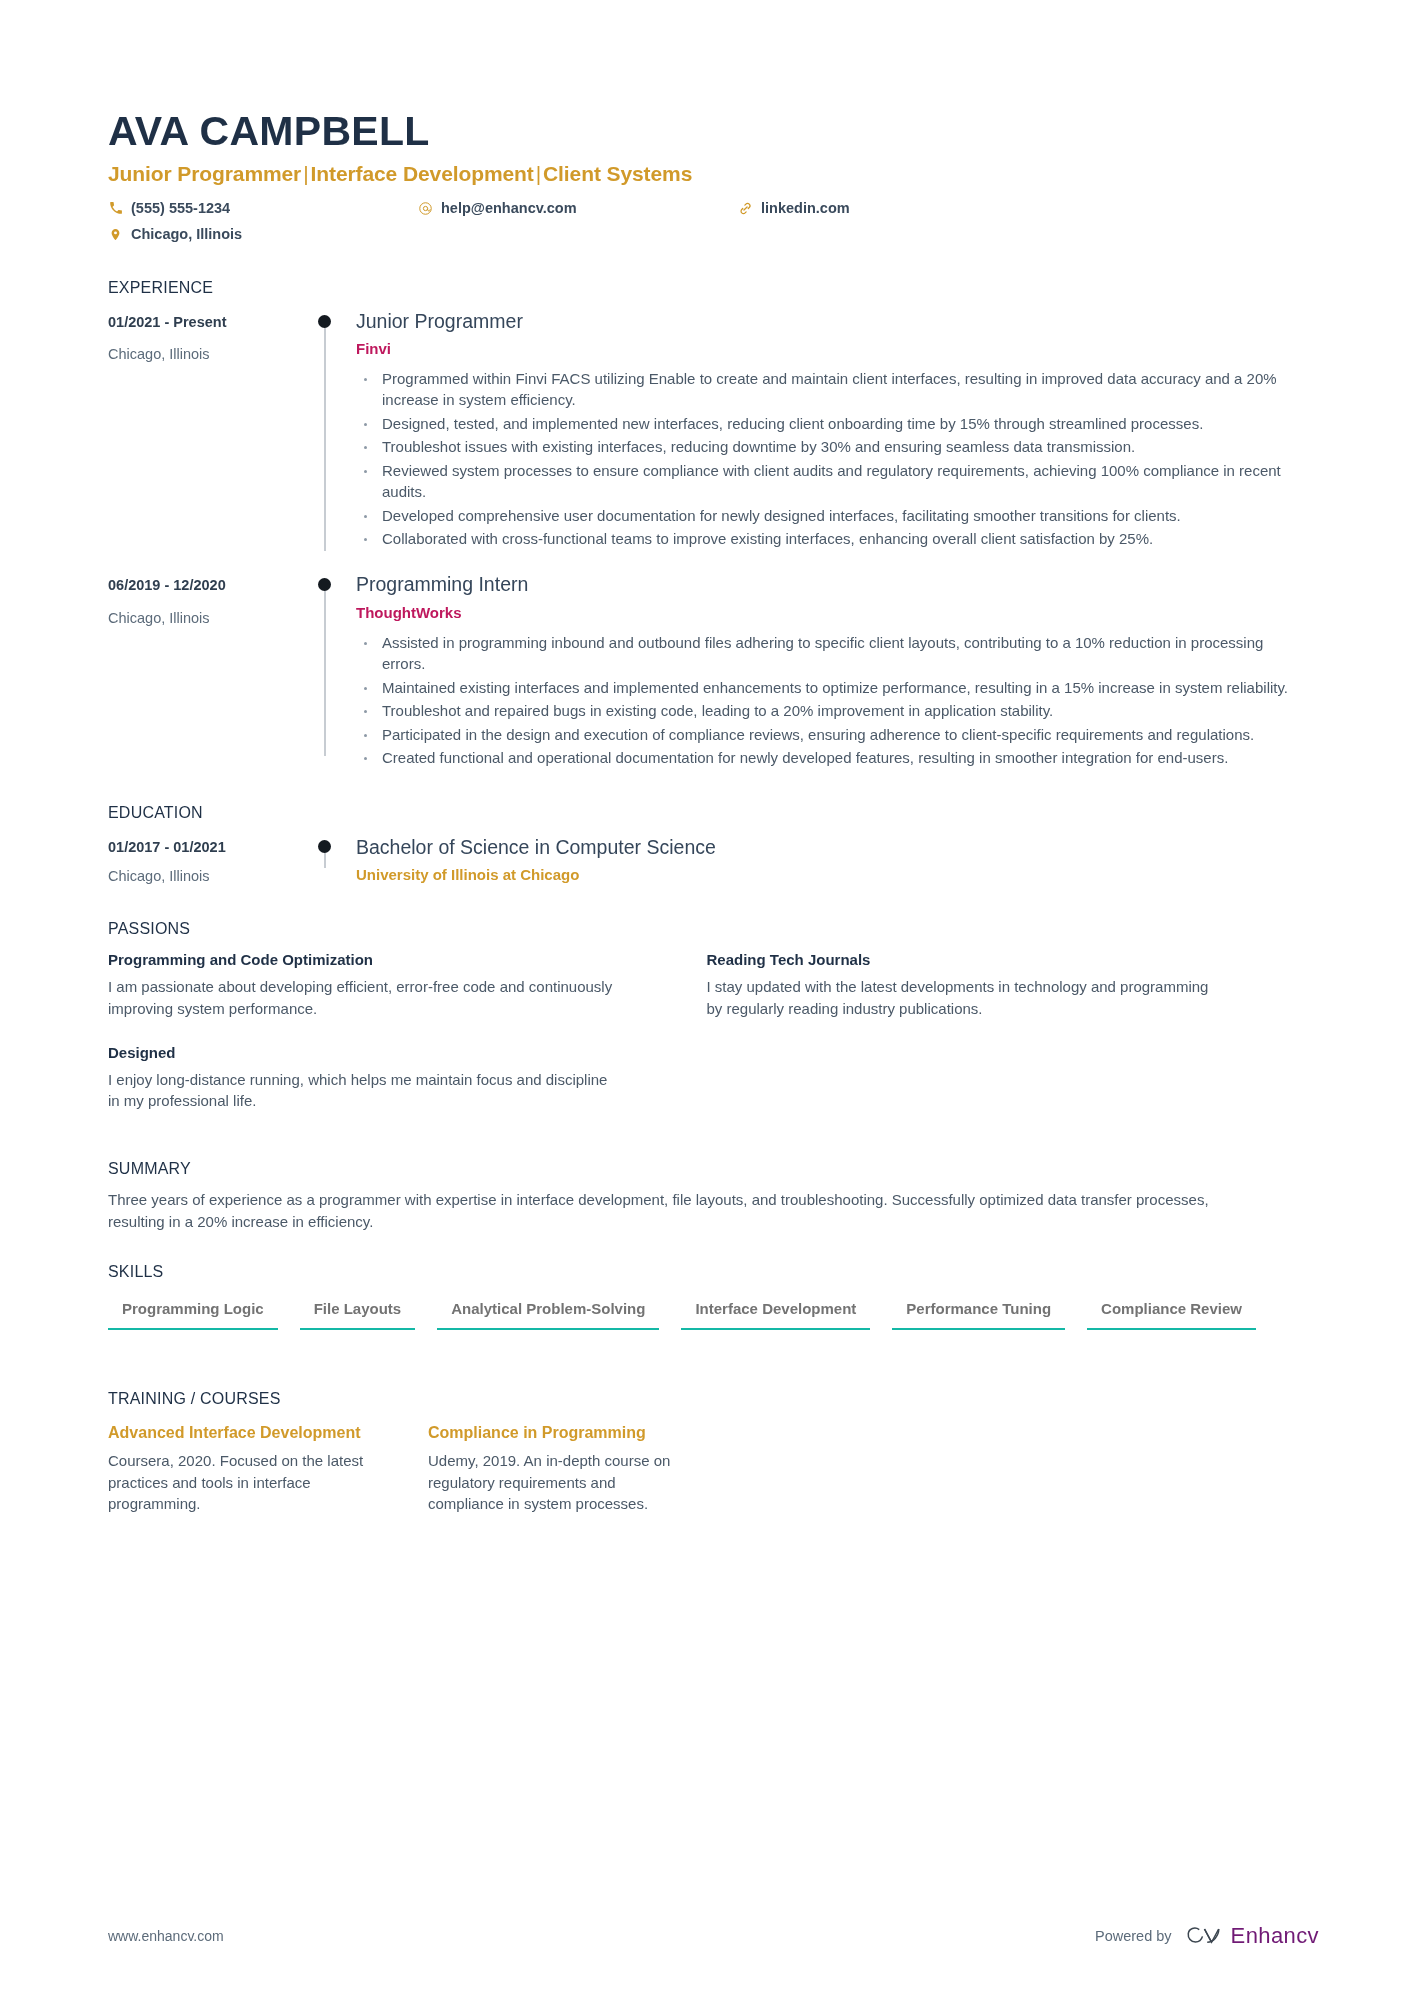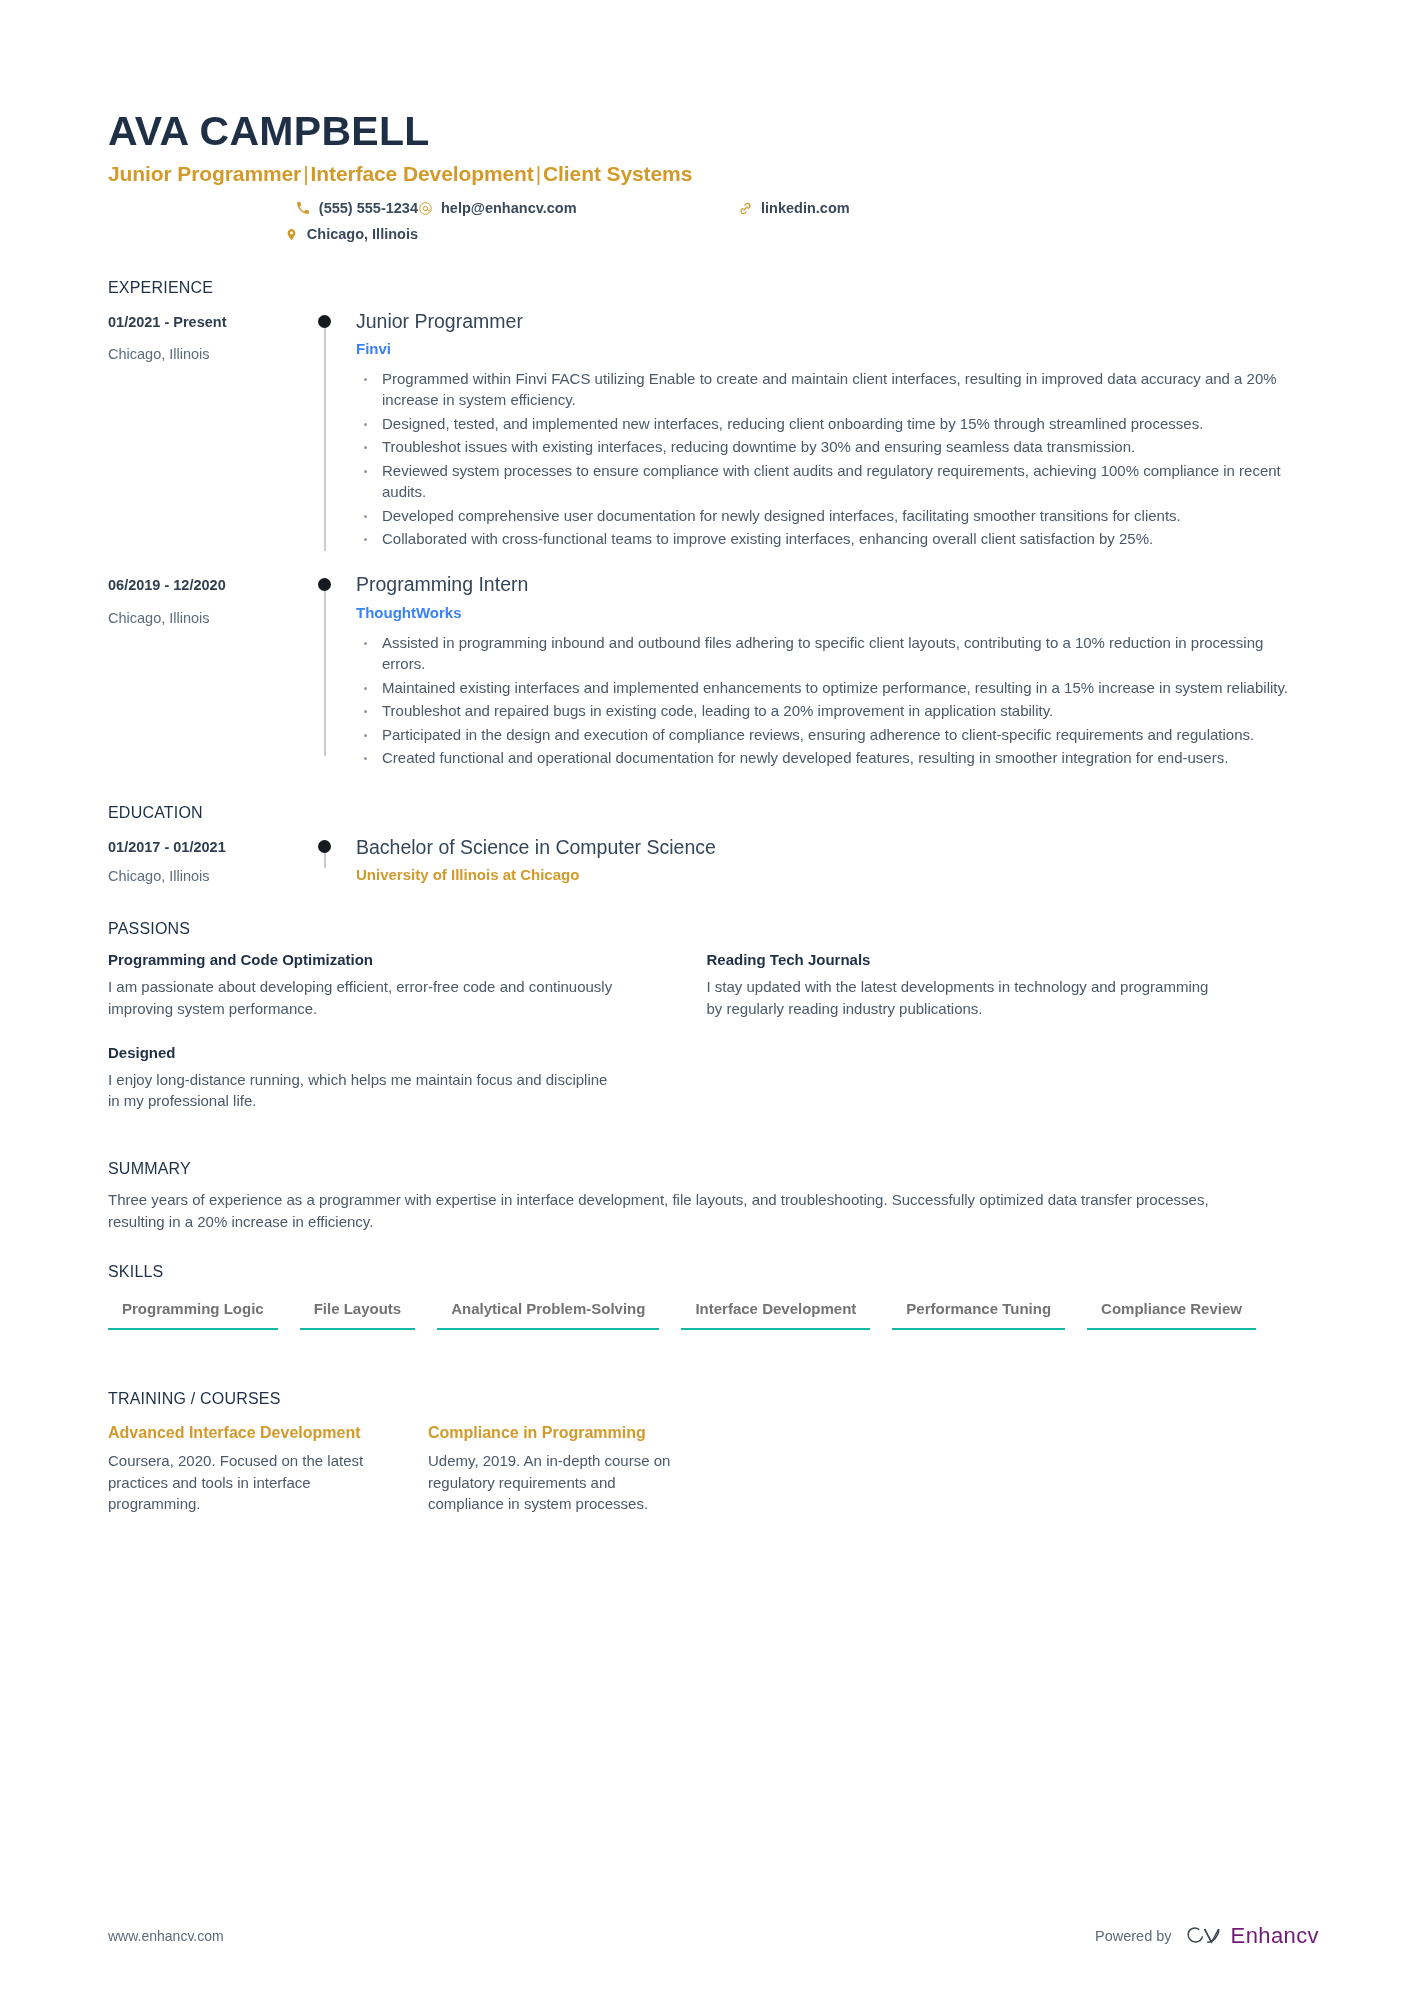--- a/index.html
+++ b/index.html
@@ -52,21 +52,21 @@
   }
   .contact-item {
     display: flex;
     align-items: center;
     gap: 8px;
     font-size: 14.5px;
     font-weight: 700;
     color: #3a4a5c;
     line-height: 1.45;
   }
-  .contact-item.c1 { width: 310px; justify-content: flex-end; }
+  .contact-item.c1 { width: 310px; }
   .contact-item.c2 { width: 320px; }
 
   .ci-icon {
     display: inline-flex;
     align-items: center;
     justify-content: center;
     width: 15px;
     height: 15px;
     color: #d19a2a;
     flex: 0 0 15px;
@@ -140,21 +140,21 @@
   .entry-role {
     font-size: 19.5px;
     font-weight: 400;
     color: #35465a;
     line-height: 1.35;
     margin-bottom: 4px;
   }
   .entry-org {
     font-size: 15px;
     font-weight: 700;
-    color: #3b82f6;
+    color: #be185d;
     line-height: 1.4;
     margin-bottom: 9px;
   }
 
   ul.bullets { list-style: none; }
   ul.bullets li {
     position: relative;
     padding-left: 26px;
     font-size: 15px;
     line-height: 1.43;

